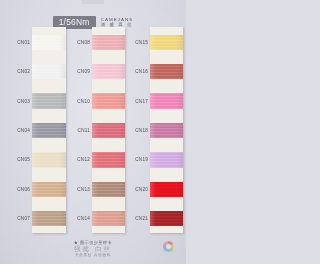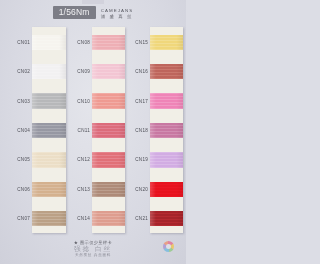--- a/index.html
+++ b/index.html
@@ -12,22 +12,22 @@
   }
   
   .card {
     position:absolute; inset:0;
     background:
       radial-gradient(ellipse at 50% 38%, #e4e5eb 0%, #d8d9e2 62%, #cfd0da 100%);
   }
 
   
   .header {
-    position:absolute; top:6px; left:0; width:100%;
-    display:flex; align-items:flex-end; justify-content:center; gap:5px;
+    position:absolute; top:16px; left:0; width:100%;
+    display:flex; align-items:center; justify-content:center; gap:5px;
   }
   .count-badge {
     background:#7c7d86;
     color:#f2f2f4;
     font-size:8.5px;
     letter-spacing:.2px;
     padding:2px 6px 2.5px;
     line-height:1;
     border-radius:1px;
     font-family:"Liberation Sans", sans-serif;

